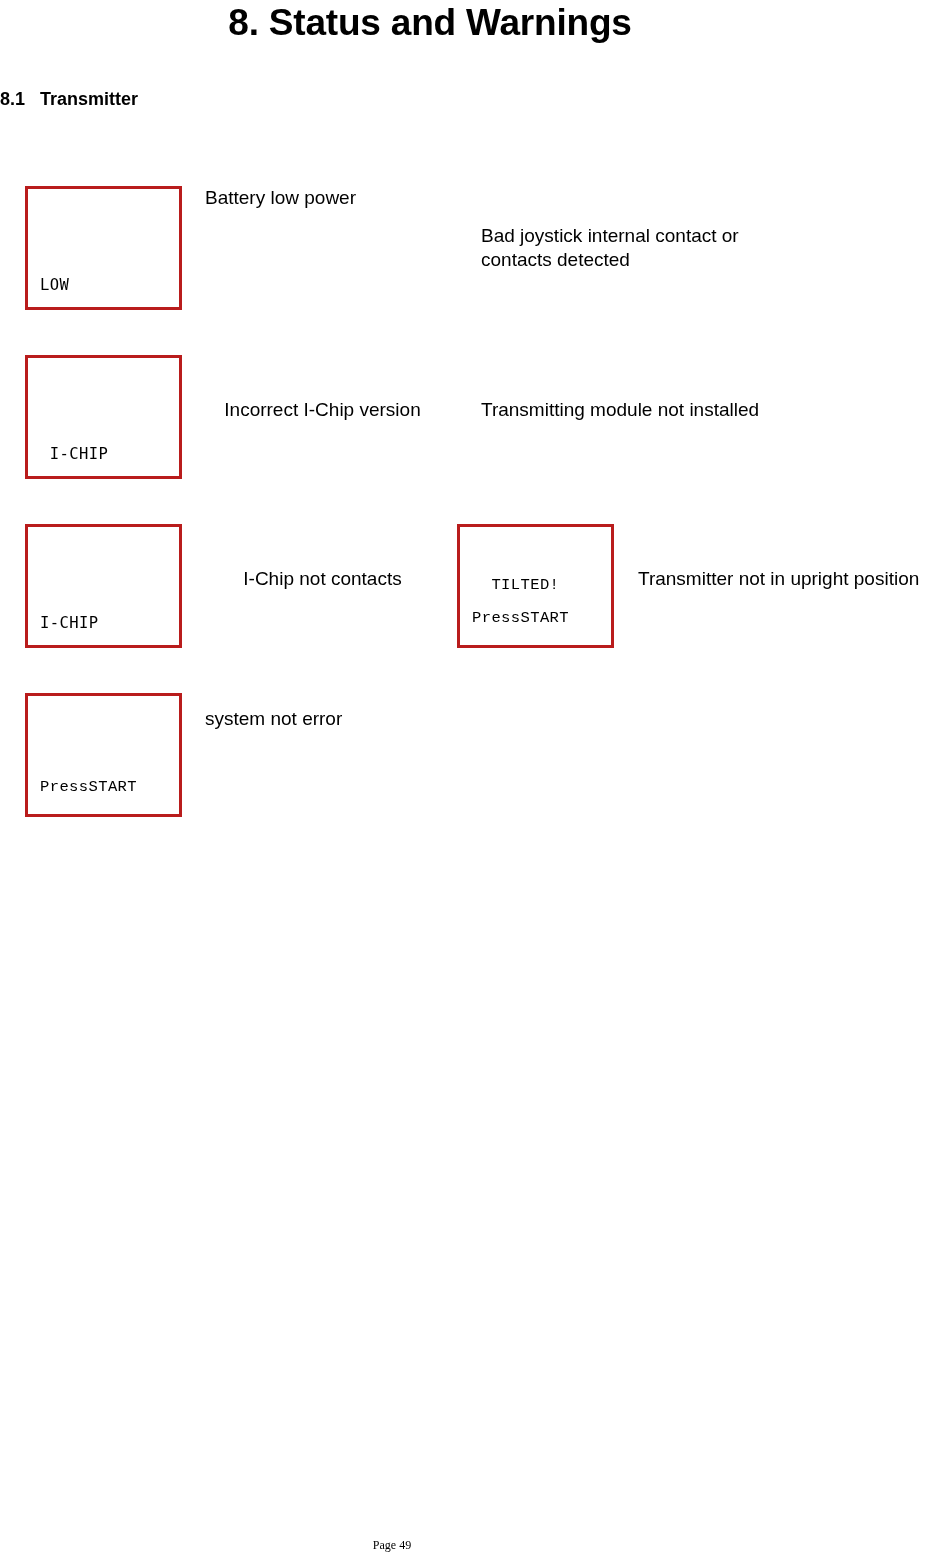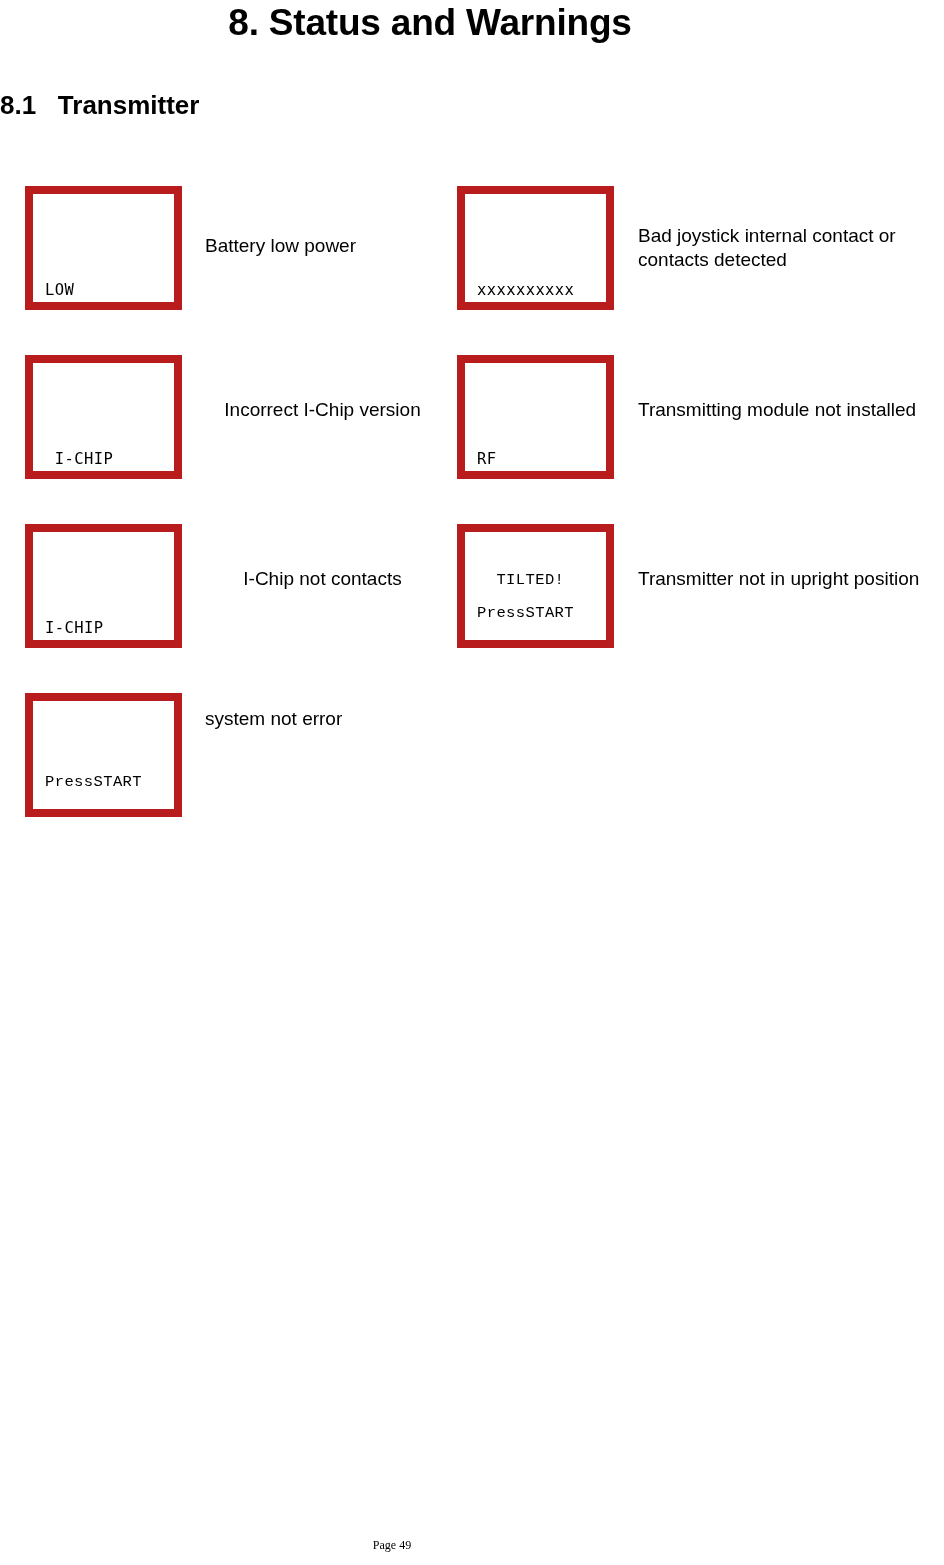--- a/index.html
+++ b/index.html
@@ -24,22 +24,22 @@
     width: 860px;
     text-align: center;
     font-size: 37px;
     font-weight: bold;
     line-height: 46px;
     letter-spacing: -0.2px;
   }
   .section-title {
     position: absolute;
     left: 0;
-    top: 88px;
-    font-size: 26px;
+    top: 82px;
+    font-size: 18px;
     font-weight: bold;
     line-height: 34px;
     white-space: pre;
   }
 
   
   .panel-grid {
     position: absolute;
     left: 0;
     top: 186px;
@@ -56,21 +56,21 @@
     align-items: flex-start;
   }
   .cell.col-left  { left: 25px;  }
   .cell.col-right { left: 457px; }
 
   
   .lcd {
     box-sizing: border-box;
     width: 157px;
     height: 124px;
-    border: 8px solid #b91c1c;
+    border: 3px solid #b91c1c;
     background: #ffffff;
     padding: 14px 0 0 0;
     font-family: "DejaVu Sans Mono", "Liberation Mono", monospace;
     font-size: 15.5px;
     line-height: 33px;
     letter-spacing: 0.4px;
     white-space: pre;
     flex: none;
     overflow: hidden;
   }
@@ -91,21 +91,21 @@
   .caption {
     font-family: "Liberation Sans", sans-serif;
     font-size: 19px;
     line-height: 24px;
     white-space: pre-line;
     flex: none;
   }
   .cell.col-left  .caption { margin-left: 23px; width: 235px; }
   .cell.col-right .caption { margin-left: 24px; width: 330px; }
 
-  .cell.col-left  .caption.v-1  { margin-top: 48px; }
+  .cell.col-left  .caption.v-1  { }
   .cell.col-left  .caption.v-2  { margin-top: 43px; text-align: center; }
   .cell.col-right .caption.v-1  { margin-top: 38px; }
   .cell.col-right .caption.v-2  { margin-top: 43px; }
   .cell.col-left  .caption.v-3  { margin-top: 14px; }
 
   
   .page-footer {
     position: absolute;
     left: 0;
     bottom: 12px;
@@ -129,48 +129,38 @@
     <div class="cell col-left">
       <div class="lcd">
         <div class="lcd-line">LOW</div>
         
         
       </div>
       <div class="caption v-1">Battery low power</div>
     </div>
 
     <div class="cell col-right">
-      <div class="lcd">
-        <div class="lcd-line">xxxxxxxxxx</div>
-        
-        
-      </div>
       <div class="caption v-1">Bad joystick internal contact or
 contacts detected</div>
     </div>
 
   </div>
 
   <div class="panel-row">
 
     <div class="cell col-left">
       <div class="lcd">
         <div class="lcd-line"> I-CHIP</div>
         
         
       </div>
       <div class="caption v-2">Incorrect I-Chip version</div>
     </div>
 
     <div class="cell col-right">
-      <div class="lcd">
-        <div class="lcd-line">RF</div>
-        
-        
-      </div>
       <div class="caption v-2">Transmitting module not installed</div>
     </div>
 
   </div>
 
   <div class="panel-row">
 
     <div class="cell col-left">
       <div class="lcd">
         <div class="lcd-line">I-CHIP</div>

